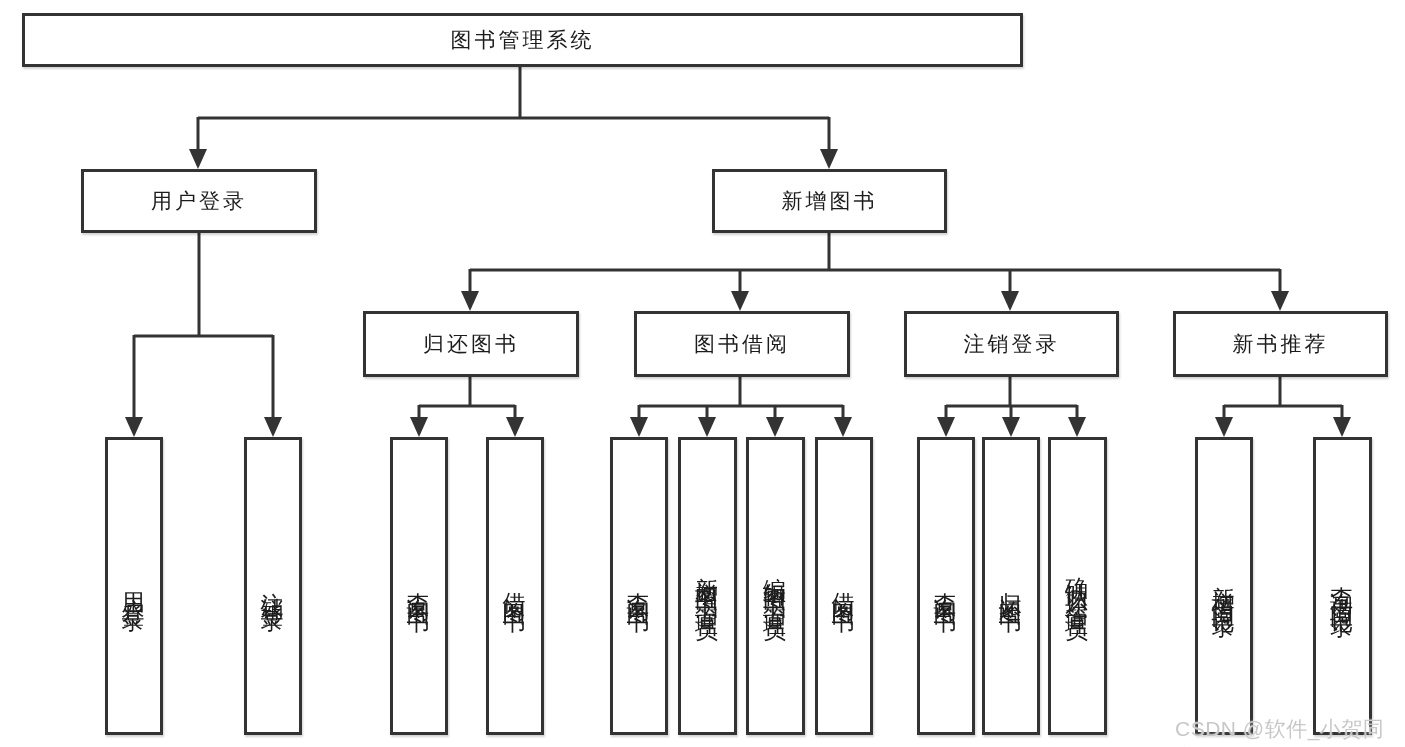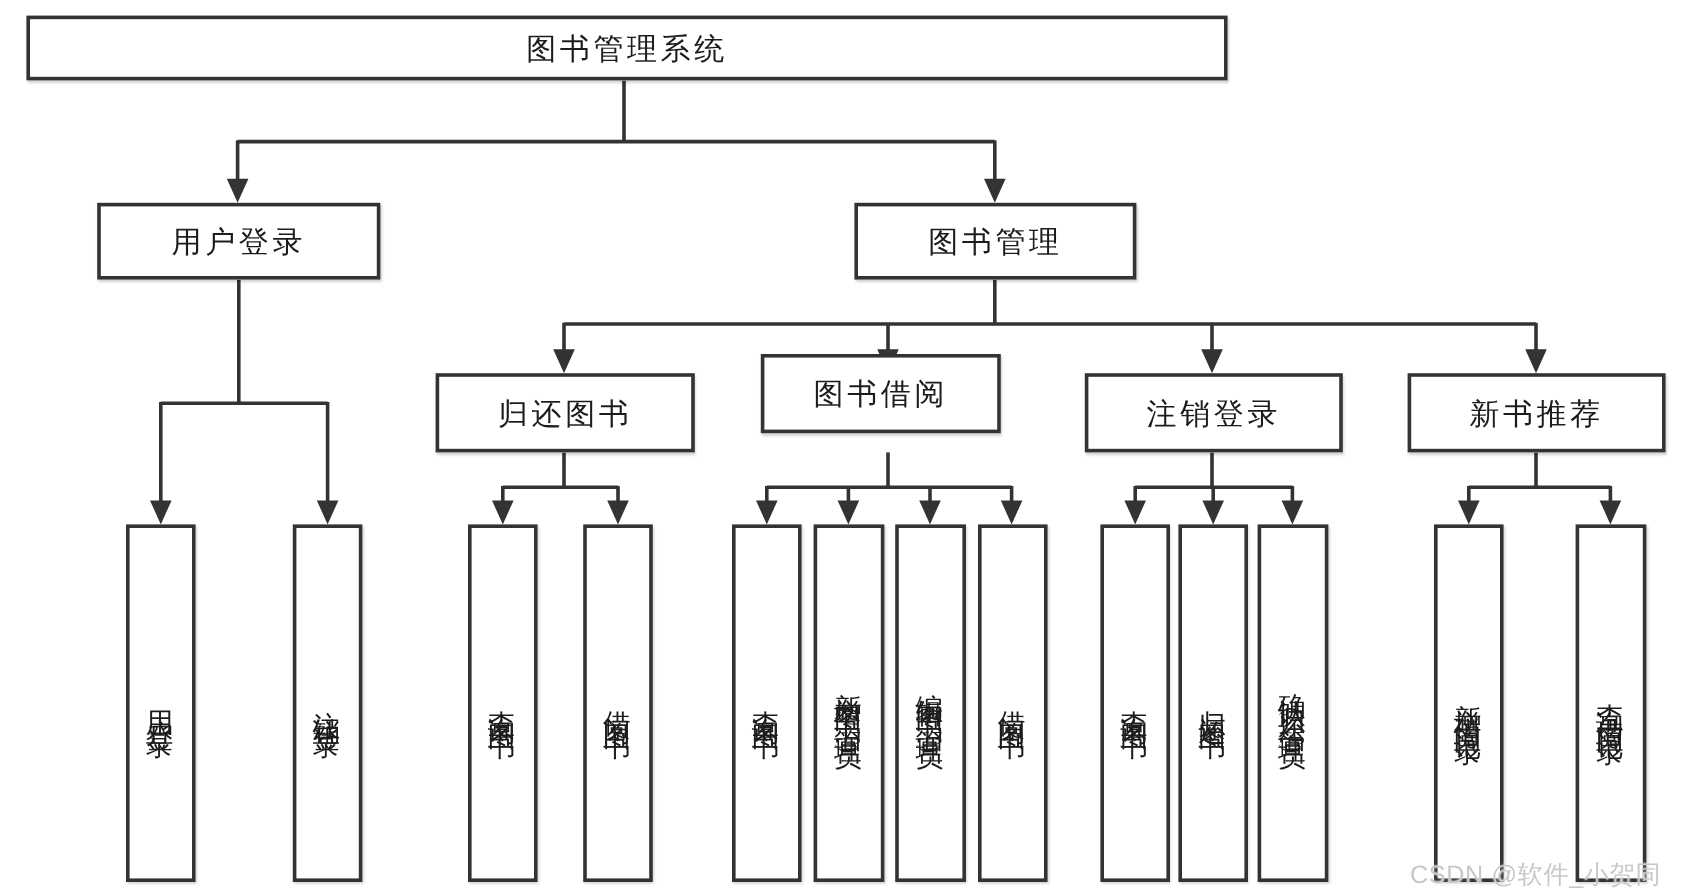--- a/index.html
+++ b/index.html
@@ -20,21 +20,21 @@
     position:absolute;left:0;top:0;
     color:var(--line);
   }
   .box{
     position:absolute;
     box-sizing:border-box;
     border:3px solid var(--line);
     background:#fff;
     display:flex;align-items:center;justify-content:center;
     color:var(--text);
-    font-size:25px;
+    font-size:21px;
     letter-spacing:3px;
     text-align:center;
     box-shadow:1px 2px 2px rgba(0,0,0,0.18);
     white-space:nowrap;
   }
   .vbox{
     writing-mode:vertical-rl;
     text-orientation:mixed;
     font-size:23px;
     letter-spacing:6px;
@@ -113,24 +113,24 @@
     <line x1="1224" y1="406" x2="1342" y2="406"></line>
     <line x1="1224" y1="405" x2="1224" y2="419"></line>
     <polygon points="1224,437 1215,417 1233,417" stroke="none"></polygon>
     <line x1="1342" y1="405" x2="1342" y2="419"></line>
     <polygon points="1342,437 1333,417 1351,417" stroke="none"></polygon>
   </svg>
 
   <div class="box" style="left:22px;top:13px;width:1001px;height:54px">图书管理系统</div>
 
   <div class="box" style="left:81px;top:169px;width:236px;height:64px">用户登录</div>
-  <div class="box" style="left:712px;top:169px;width:235px;height:64px">图书管理</div>
+  <div class="box" style="left:712px;top:169px;width:235px;height:64px">新增图书</div>
 
   <div class="box" style="left:363px;top:311px;width:216px;height:66px">归还图书</div>
-  <div class="box" style="left:634px;top:295px;width:200px;height:66px">图书借阅</div>
+  <div class="box" style="left:634px;top:311px;width:216px;height:66px">图书借阅</div>
   <div class="box" style="left:904px;top:311px;width:215px;height:66px">注销登录</div>
   <div class="box" style="left:1173px;top:311px;width:215px;height:66px">新书推荐</div>
 
   <div class="box vbox" style="left:105px;top:437px;width:58px;height:298px">用户登录</div>
   <div class="box vbox" style="left:244px;top:437px;width:58px;height:298px">注销登录</div>
 
   <div class="box vbox" style="left:390px;top:437px;width:58px;height:298px">查询图书</div>
   <div class="box vbox" style="left:486px;top:437px;width:58px;height:298px">借阅图书</div>
 
   <div class="box vbox" style="left:610px;top:437px;width:58px;height:298px">查询图书</div>

